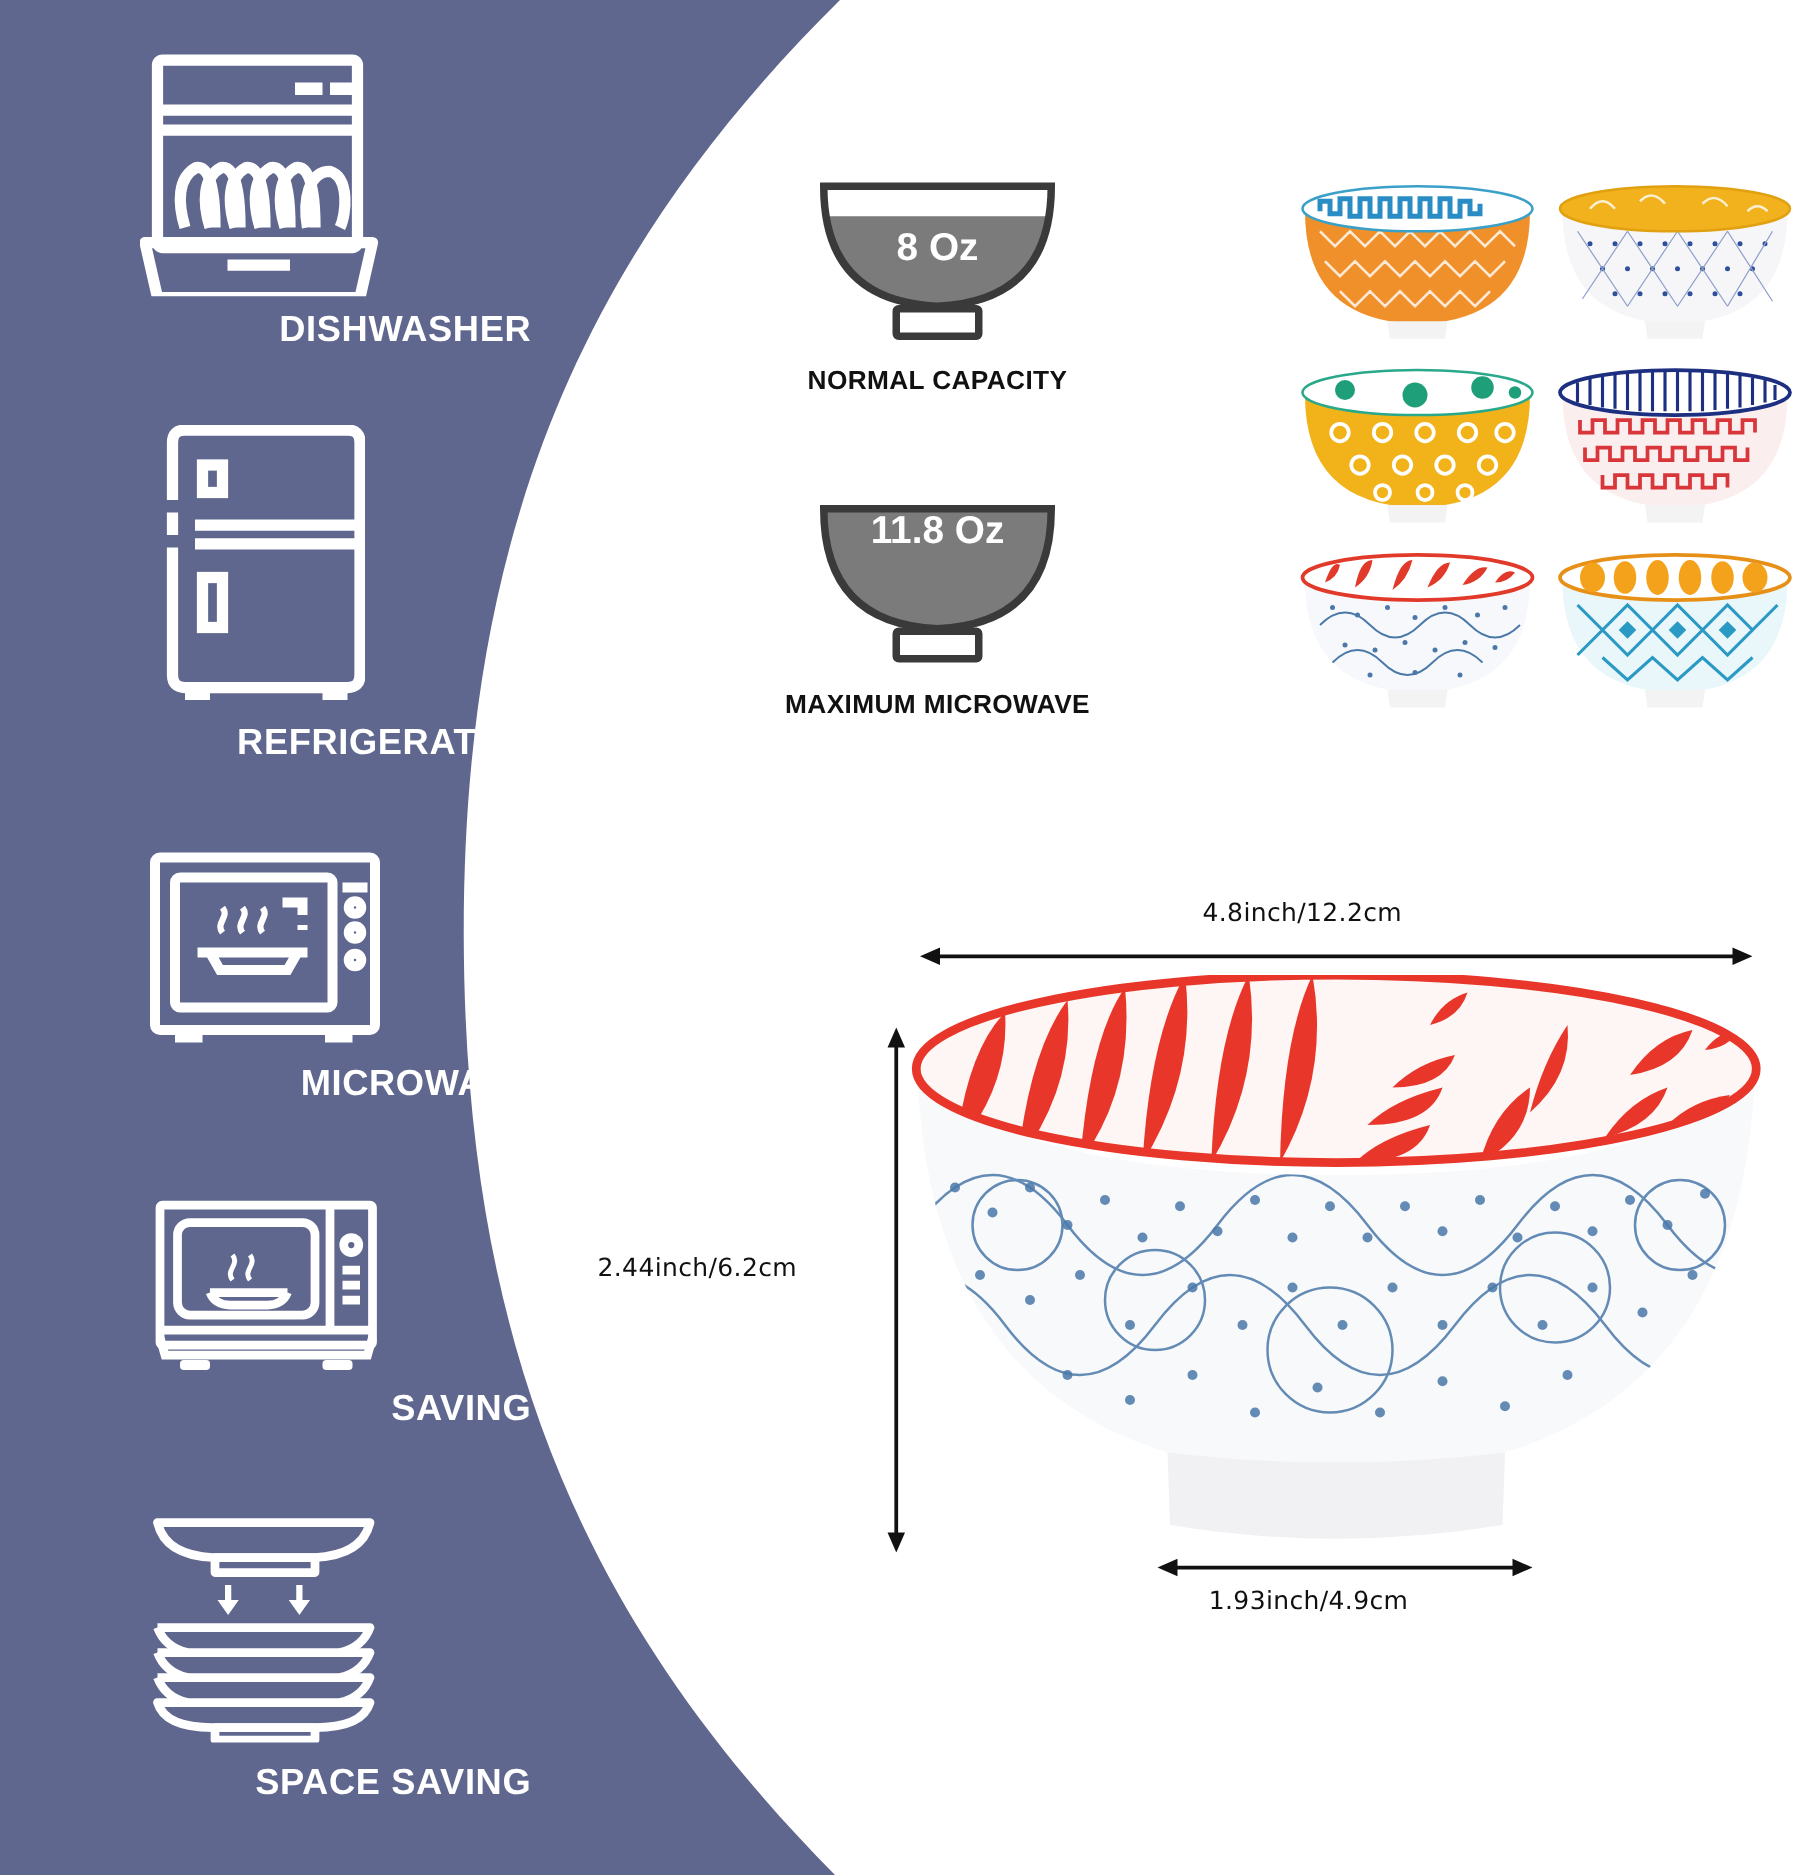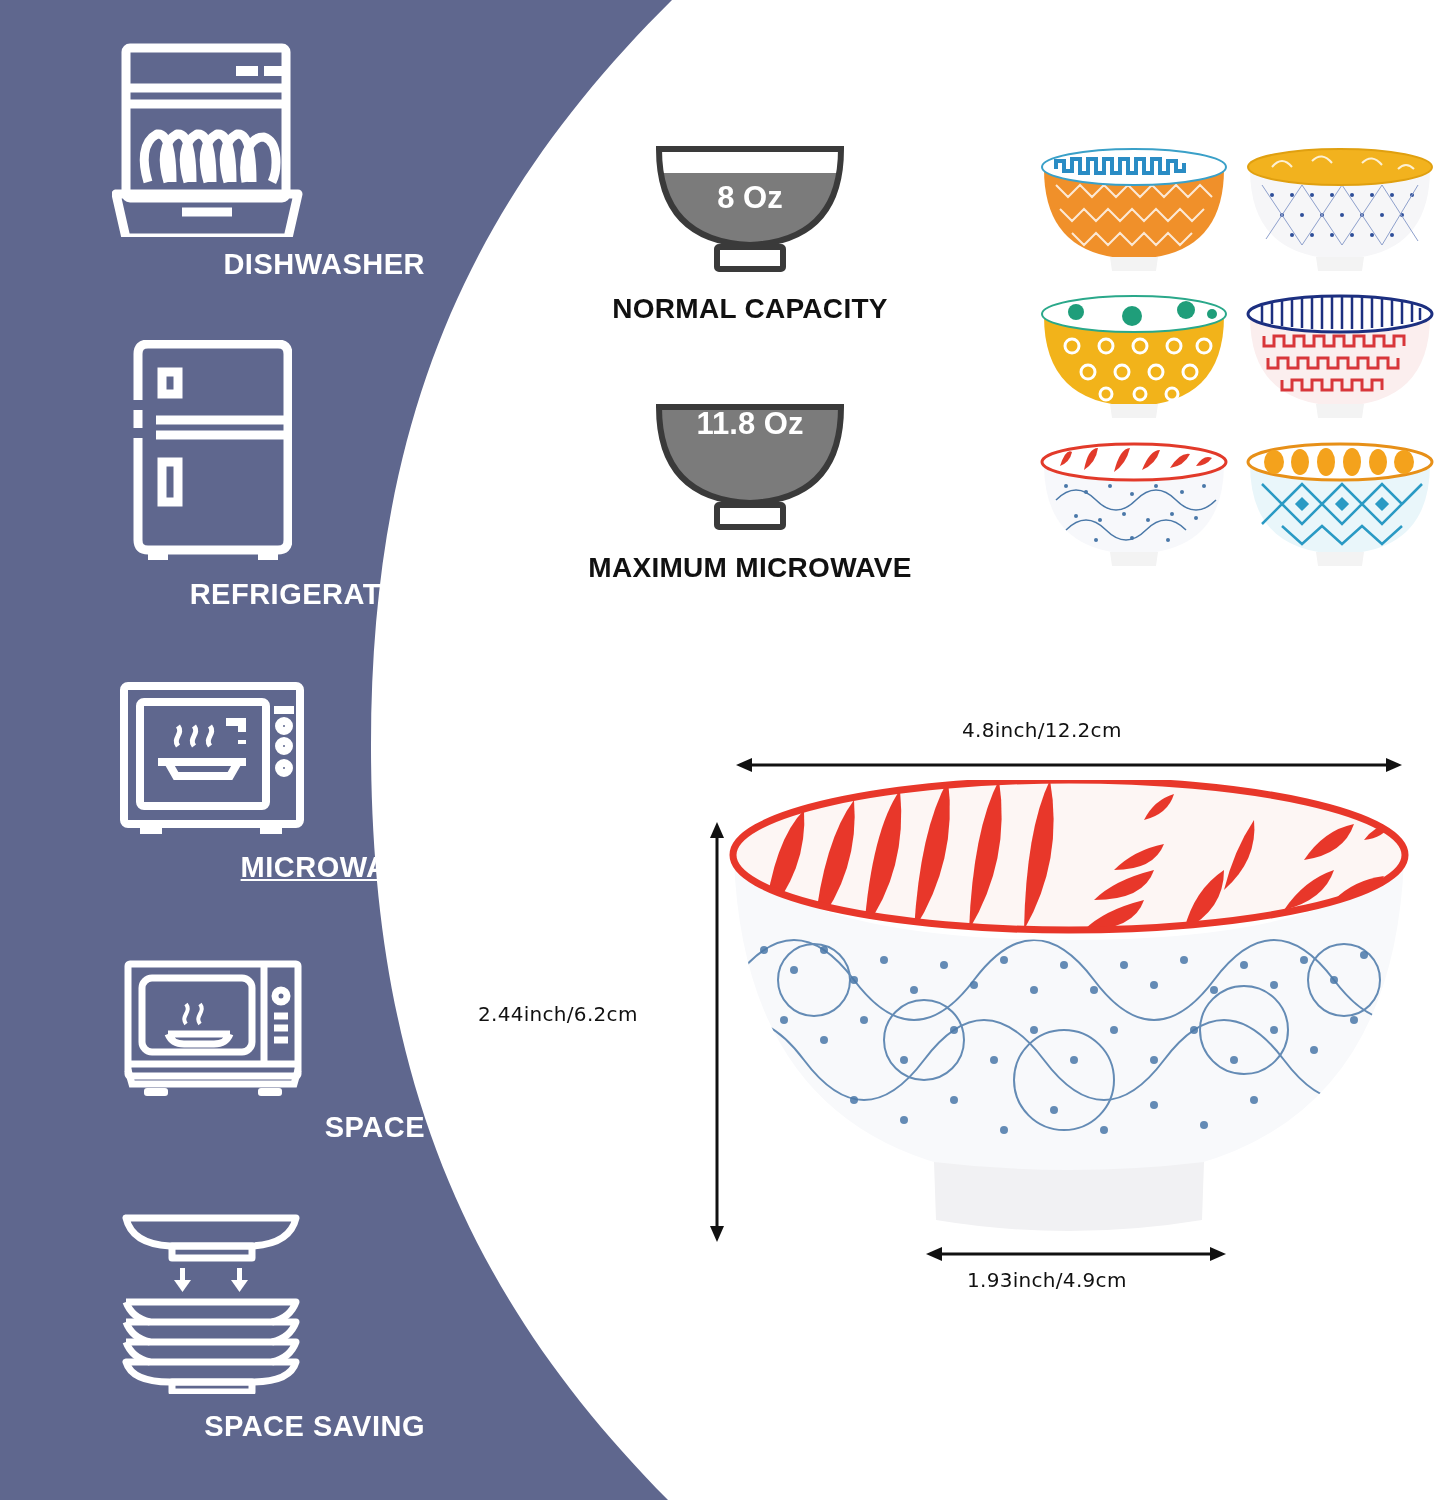--- a/index.html
+++ b/index.html
@@ -10,21 +10,21 @@
   }
   .side-panel { position: absolute; left: 0; top: 0; width: 1440px; height: 1500px; }
   .feature { position: absolute; left: 0; width: 425px; text-align: center; }
   .feature svg { display: block; margin: 0 auto; }
   .feature-label {
     position: absolute; left: 0; width: 425px; text-align: right;
     color: #ffffff; font-weight: bold; font-size: 29px; letter-spacing: 0.5px;
   }
   .cap-label {
     position: absolute; width: 420px; text-align: center;
-    color: #111111; font-weight: bold; font-size: 28px; letter-spacing: 0.3px;
+    color: #111111; font-weight: bold; font-size: 21px; letter-spacing: 0.3px;
   }
   .cap-icon { position: absolute; }
   .cap-value {
     position: absolute; width: 190px; text-align: center; color: #ffffff;
     font-weight: bold; font-size: 31px;
   }
   .dim-label {
     position: absolute; color: #111111; font-size: 20px;
     font-family: "DejaVu Sans", sans-serif; letter-spacing: 0.3px; white-space: nowrap;
   }
@@ -91,21 +91,21 @@
       <circle cx="166" cy="88" r="5"></circle>
       <path d="M60 66 c -6 -8, 6 -12, 0 -20 M76 66 c -6 -8, 6 -12, 0 -20 M92 66 c -6 -8, 6 -12, 0 -20" stroke-width="5"></path>
       <path d="M40 82 L128 82 M50 82 L58 96 L112 96 L120 82"></path>
     </g>
     <g fill="#fff">
         <rect x="22" y="142" width="22" height="12"></rect>
         <rect x="142" y="142" width="22" height="12"></rect>
       </g>
   </svg>
 </div>
-<div class="feature-label" style="top:851px;text-decoration:underline;">MICROWAVE</div>
+<div class="feature-label" style="top:851px;">MICROWAVE</div>
 
 <div class="feature" style="top:960px;">
   <svg width="180" height="138" viewBox="0 0 180 138" style="margin-left:124px;">
     <g fill="none" stroke="#fff" stroke-width="7">
       <rect x="4" y="4" width="170" height="112" rx="2"></rect>
       <line x1="140" y1="4" x2="140" y2="104"></line>
       <line x1="4" y1="104" x2="174" y2="104"></line>
       <path d="M4 110 L 8 124 L 170 124 L 174 110"></path>
       <rect x="18" y="18" width="110" height="74" rx="10"></rect>
       <circle cx="157" cy="36" r="6"></circle>
@@ -114,21 +114,21 @@
       <line x1="150" y1="80" x2="164" y2="80"></line>
       <path d="M62 64 c -6 -8, 6 -12, 0 -20 M76 64 c -6 -8, 6 -12, 0 -20" stroke-width="4"></path>
       <path d="M44 74 L 106 74 M44 74 Q 48 84 60 84 L 90 84 Q 102 84 106 74"></path>
     </g>
     <g fill="#fff">
         <rect x="20" y="128" width="24" height="8" rx="3"></rect>
         <rect x="134" y="128" width="24" height="8" rx="3"></rect>
       </g>
   </svg>
 </div>
-<div class="feature-label" style="top:1111px;">SPACE</div>
+<div class="feature-label" style="top:1111px;">SAVING</div>
 
 <div class="feature" style="top:1214px;">
   <svg width="180" height="180" viewBox="0 0 180 180" style="margin-left:122px;">
     <g fill="none" stroke="#fff" stroke-width="7" stroke-linejoin="round">
       <path d="M4 4 L 174 4 Q 168 30 130 32 L 48 32 Q 10 30 4 4 Z"></path>
       <rect x="50" y="32" width="80" height="12"></rect>
       <path d="M4 88 L 174 88 Q 168 104 150 108"></path>
       <path d="M4 88 Q 10 104 28 108"></path>
       <path d="M4 108 L 174 108 Q 168 124 150 128"></path>
       <path d="M4 108 Q 10 124 28 128"></path>

